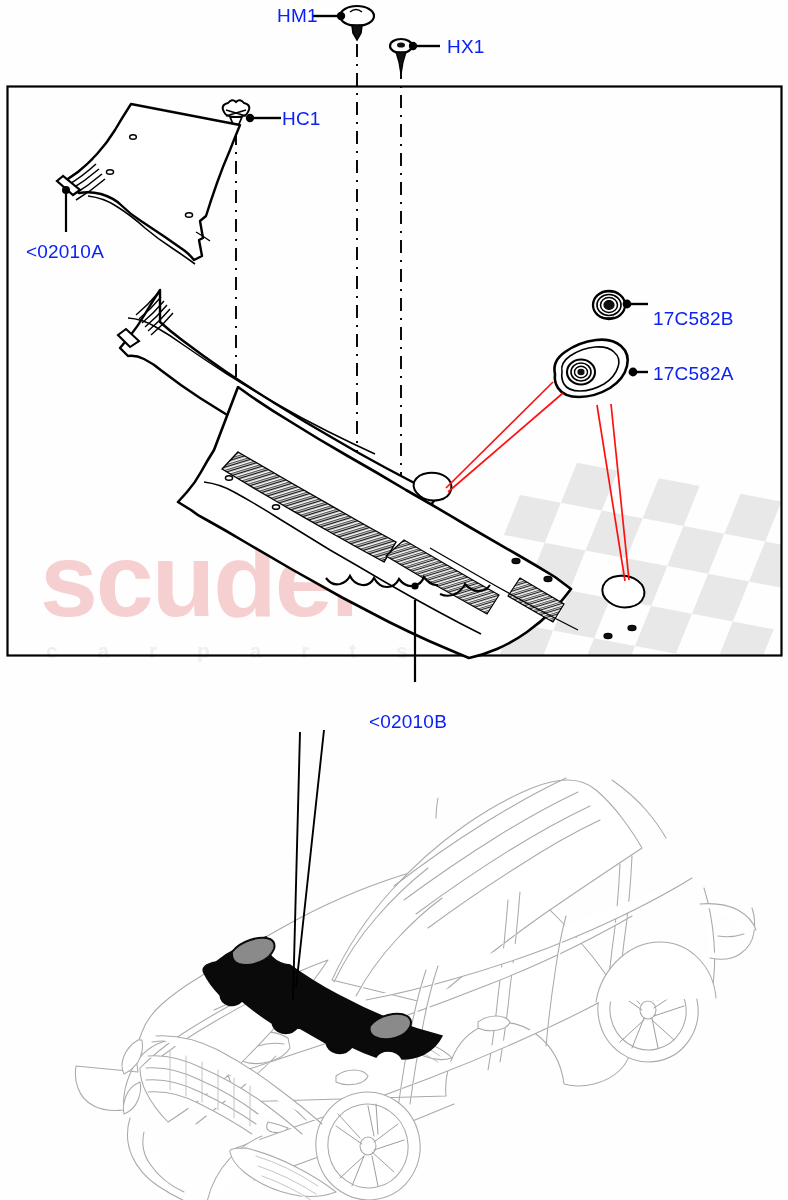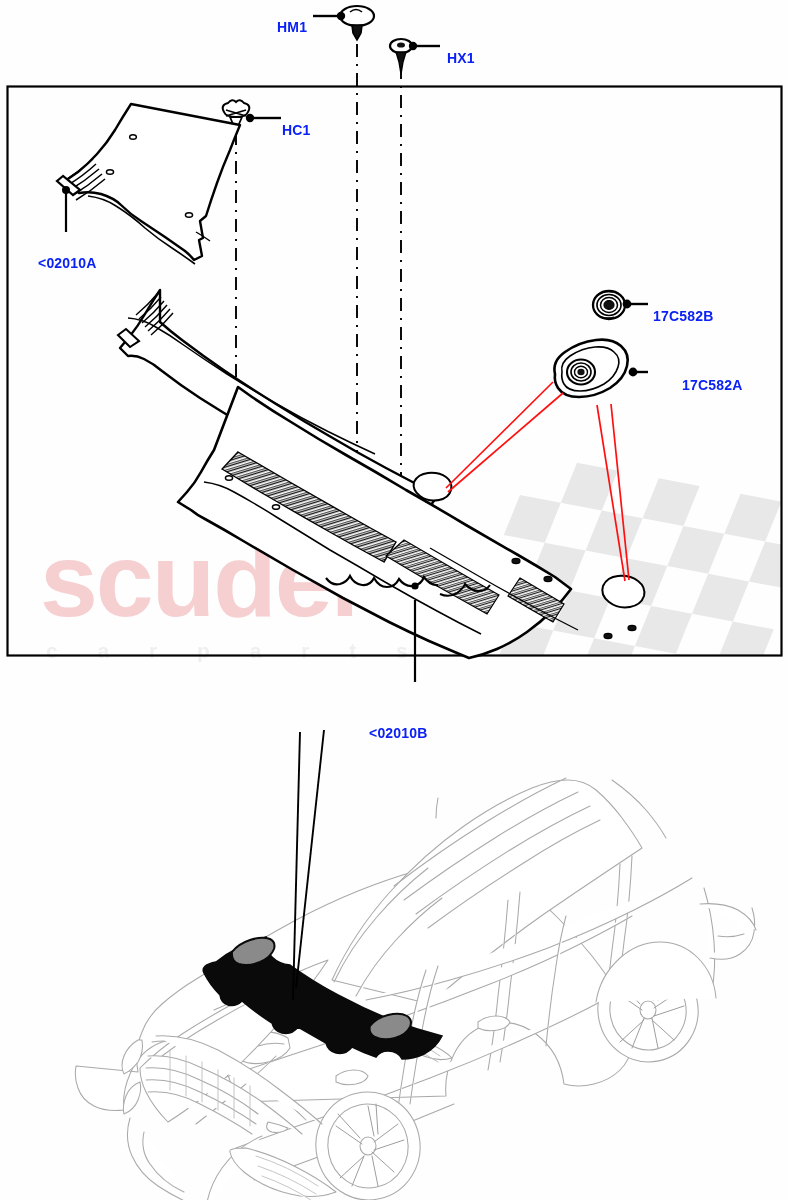--- a/index.html
+++ b/index.html
@@ -4,22 +4,22 @@
 <style>
   html,body{margin:0;padding:0;background:#ffffff;}
   body{
     width:788px;height:1200px;position:relative;overflow:hidden;
     font-family:"Liberation Sans", sans-serif;
     background:#fefefe;
   }
   .stage{position:absolute;left:0;top:0;width:788px;height:1200px;}
   svg.layer{position:absolute;left:0;top:0;width:788px;height:1200px;overflow:visible;}
   .lbl{
-    position:absolute;color:#0b21f5;font-size:14px;font-weight:700;
-    letter-spacing:.2px;white-space:nowrap;line-height:1;margin-top:14px;
+    position:absolute;color:#0b21f5;font-size:19px;font-weight:400;
+    letter-spacing:.2px;white-space:nowrap;line-height:1;
   }
   .wm-text{
     position:absolute;left:40px;top:528px;
     font-size:104px;font-weight:700;color:#f6cfd0;
     letter-spacing:-2px;line-height:1;user-select:none;
   }
   .wm-sub{
     position:absolute;left:46px;top:640px;
     font-size:21px;font-weight:600;color:#efefef;
     letter-spacing:17px;line-height:1;user-select:none;
@@ -378,18 +378,18 @@
 
     <g stroke="#000" stroke-width="1.9" fill="none">
       <line x1="300" y1="732" x2="293" y2="1000"></line>
       <line x1="324" y1="730" x2="296" y2="988"></line>
     </g>
   </svg>
 
   <div class="lbl" style="left:277px;top:6px;">HM1</div>
   <div class="lbl" style="left:447px;top:37px;text-align:right;">HX1</div>
   <div class="lbl" style="left:282px;top:109px;">HC1</div>
-  <div class="lbl" style="left:38px;top:242px;">&lt;02010A</div>
-  <div class="lbl" style="left:653px;top:295px;">17C582B</div>
-  <div class="lbl" style="left:682px;top:364px;">17C582A</div>
+  <div class="lbl" style="left:26px;top:242px;">&lt;02010A</div>
+  <div class="lbl" style="left:653px;top:309px;">17C582B</div>
+  <div class="lbl" style="left:653px;top:364px;">17C582A</div>
   <div class="lbl" style="left:369px;top:712px;">&lt;02010B</div>
 
 </div>
 
 </body></html>

